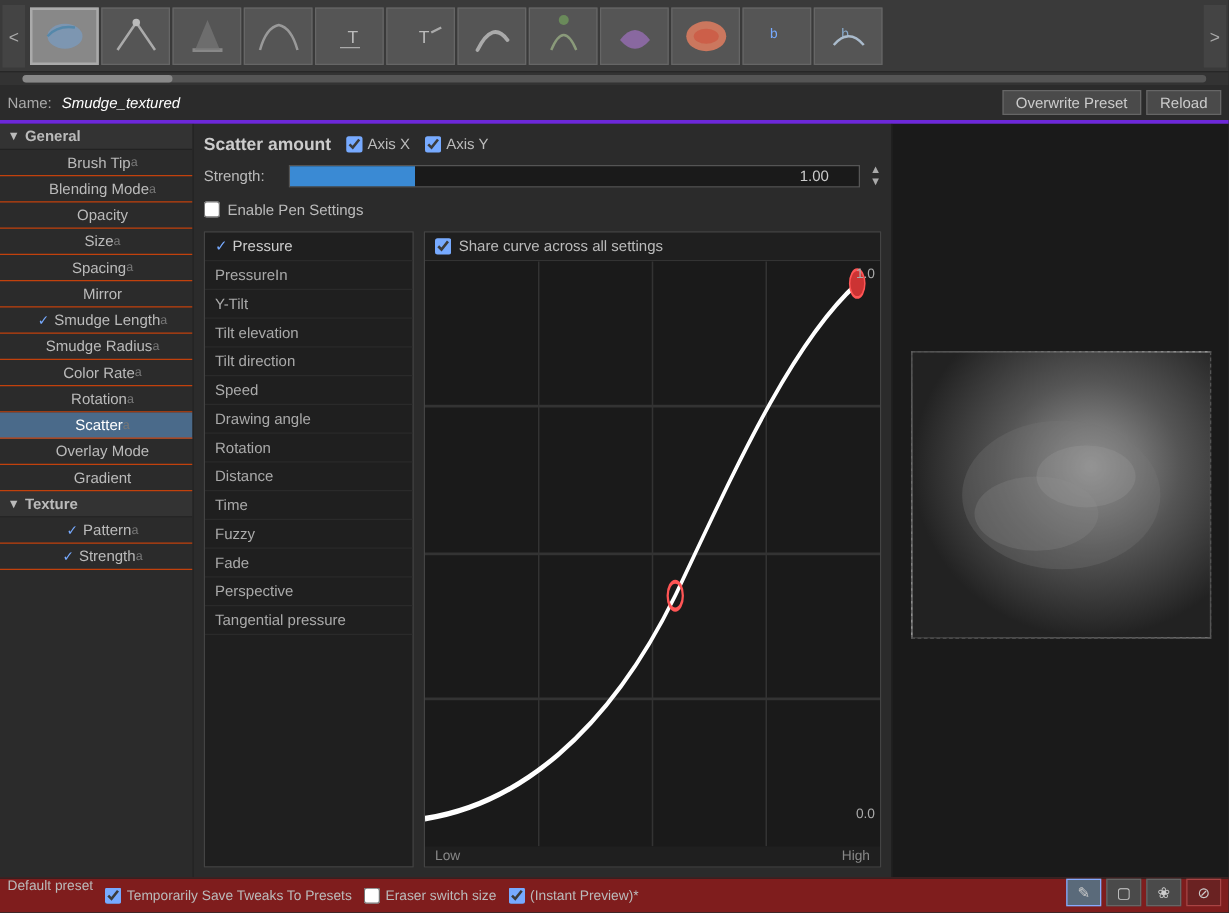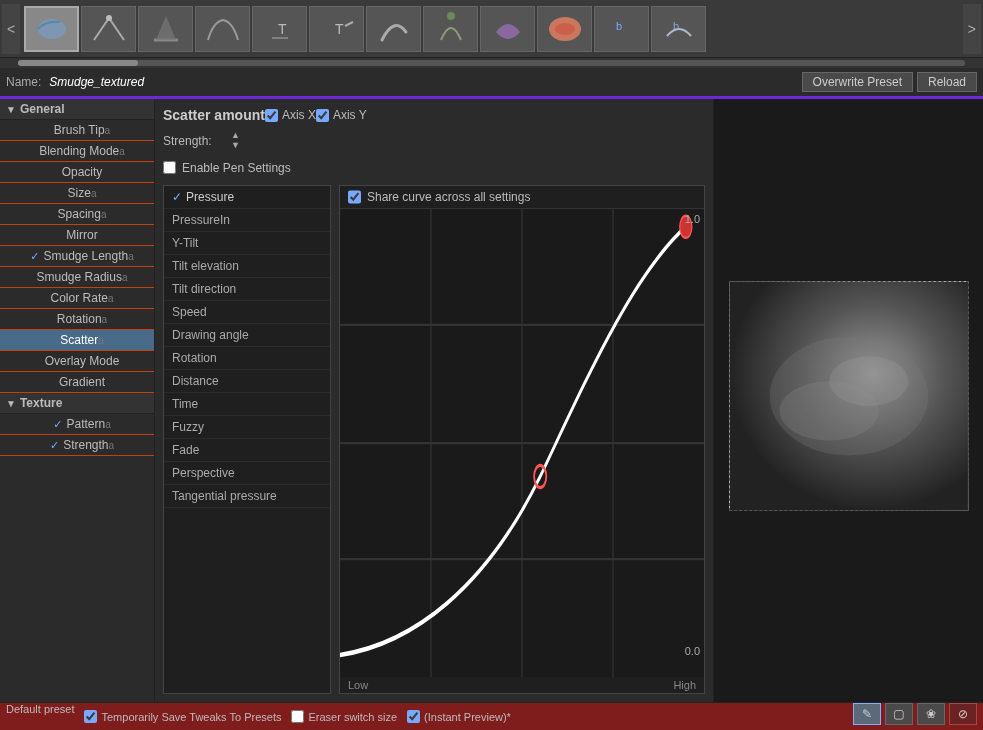--- a/index.html
+++ b/index.html
@@ -181,20 +181,21 @@
       flex-direction: column;
       padding: 8px;
       background: #2b2b2b;
       overflow-y: auto;
     }
 
     
     .scatter-header {
       display: flex;
       align-items: center;
+      gap: 12px;
       margin-bottom: 8px;
     }
     .scatter-title {
       font-size: 14px;
       color: #ccc;
       font-weight: bold;
     }
     .axis-check {
       display: flex;
       align-items: center;
@@ -631,20 +632,24 @@
         <span>Axis X</span>
       </div>
       <div class="axis-check">
         <input type="checkbox" checked="" style="">
         <span>Axis Y</span>
       </div>
     </div>
 
     <div class="strength-row">
       <span class="strength-label">Strength:</span>
+      <div class="strength-slider-container">
+        <div class="strength-slider-fill" style="width: 22%;"></div>
+        <span class="strength-value">1.00</span>
+      </div>
       <div class="strength-arrows">
         <span style="font-size:9px; color:#aaa; line-height:1.1;">▲</span>
         <span style="font-size:9px; color:#aaa; line-height:1.1;">▼</span>
       </div>
     </div>
 
     <div class="pen-settings-row">
       <input type="checkbox" style="">
       <span>Enable Pen Settings</span>
     </div>

